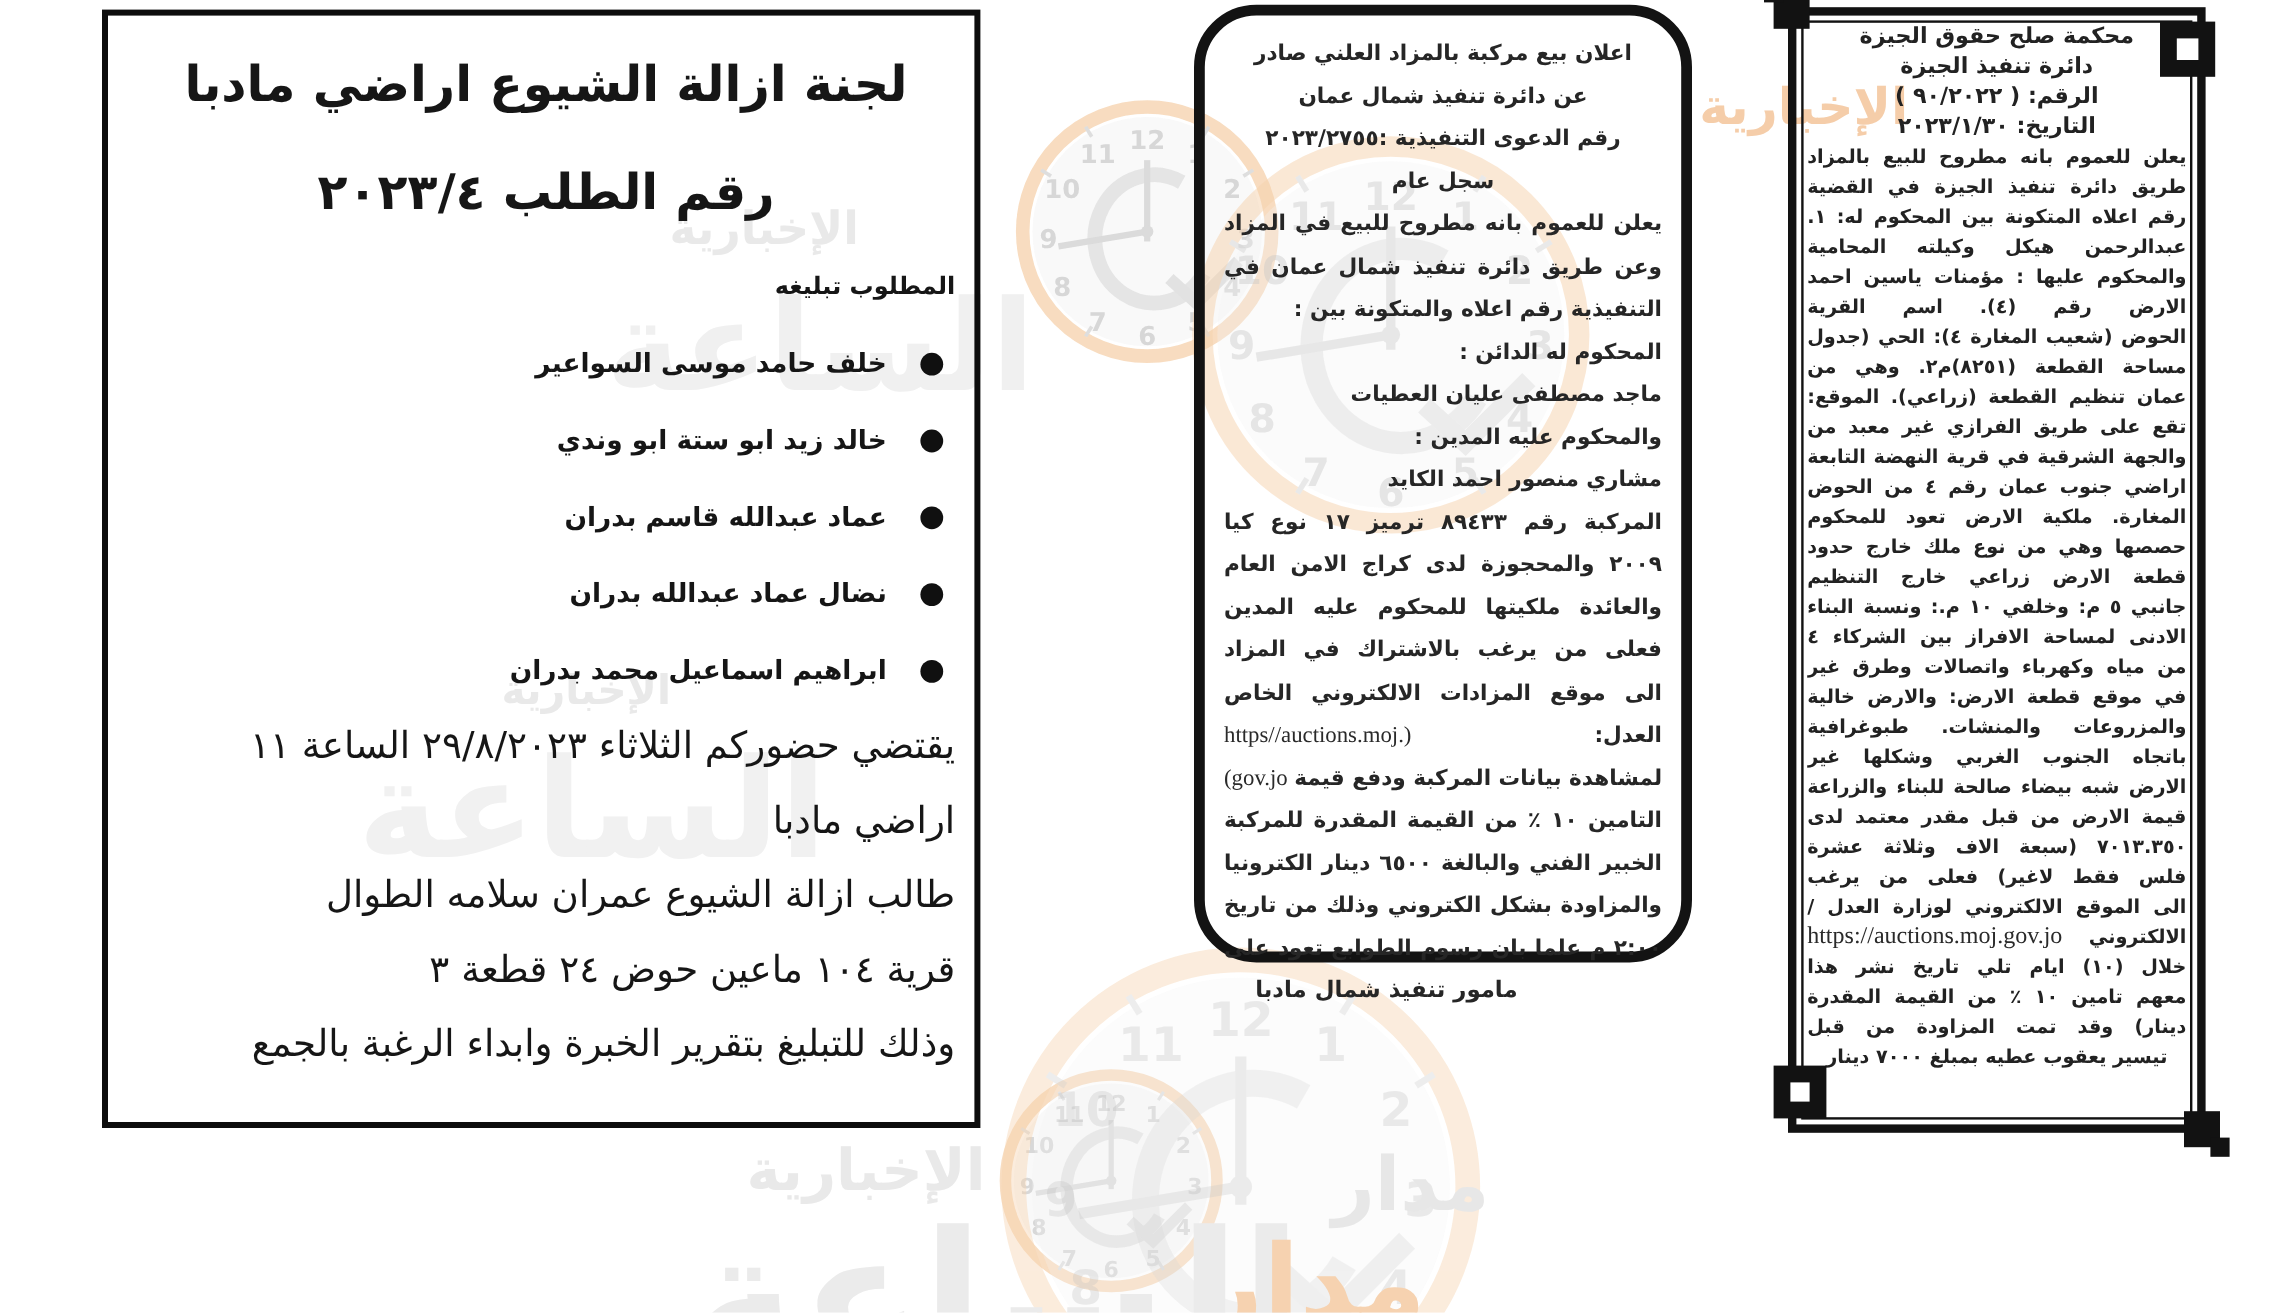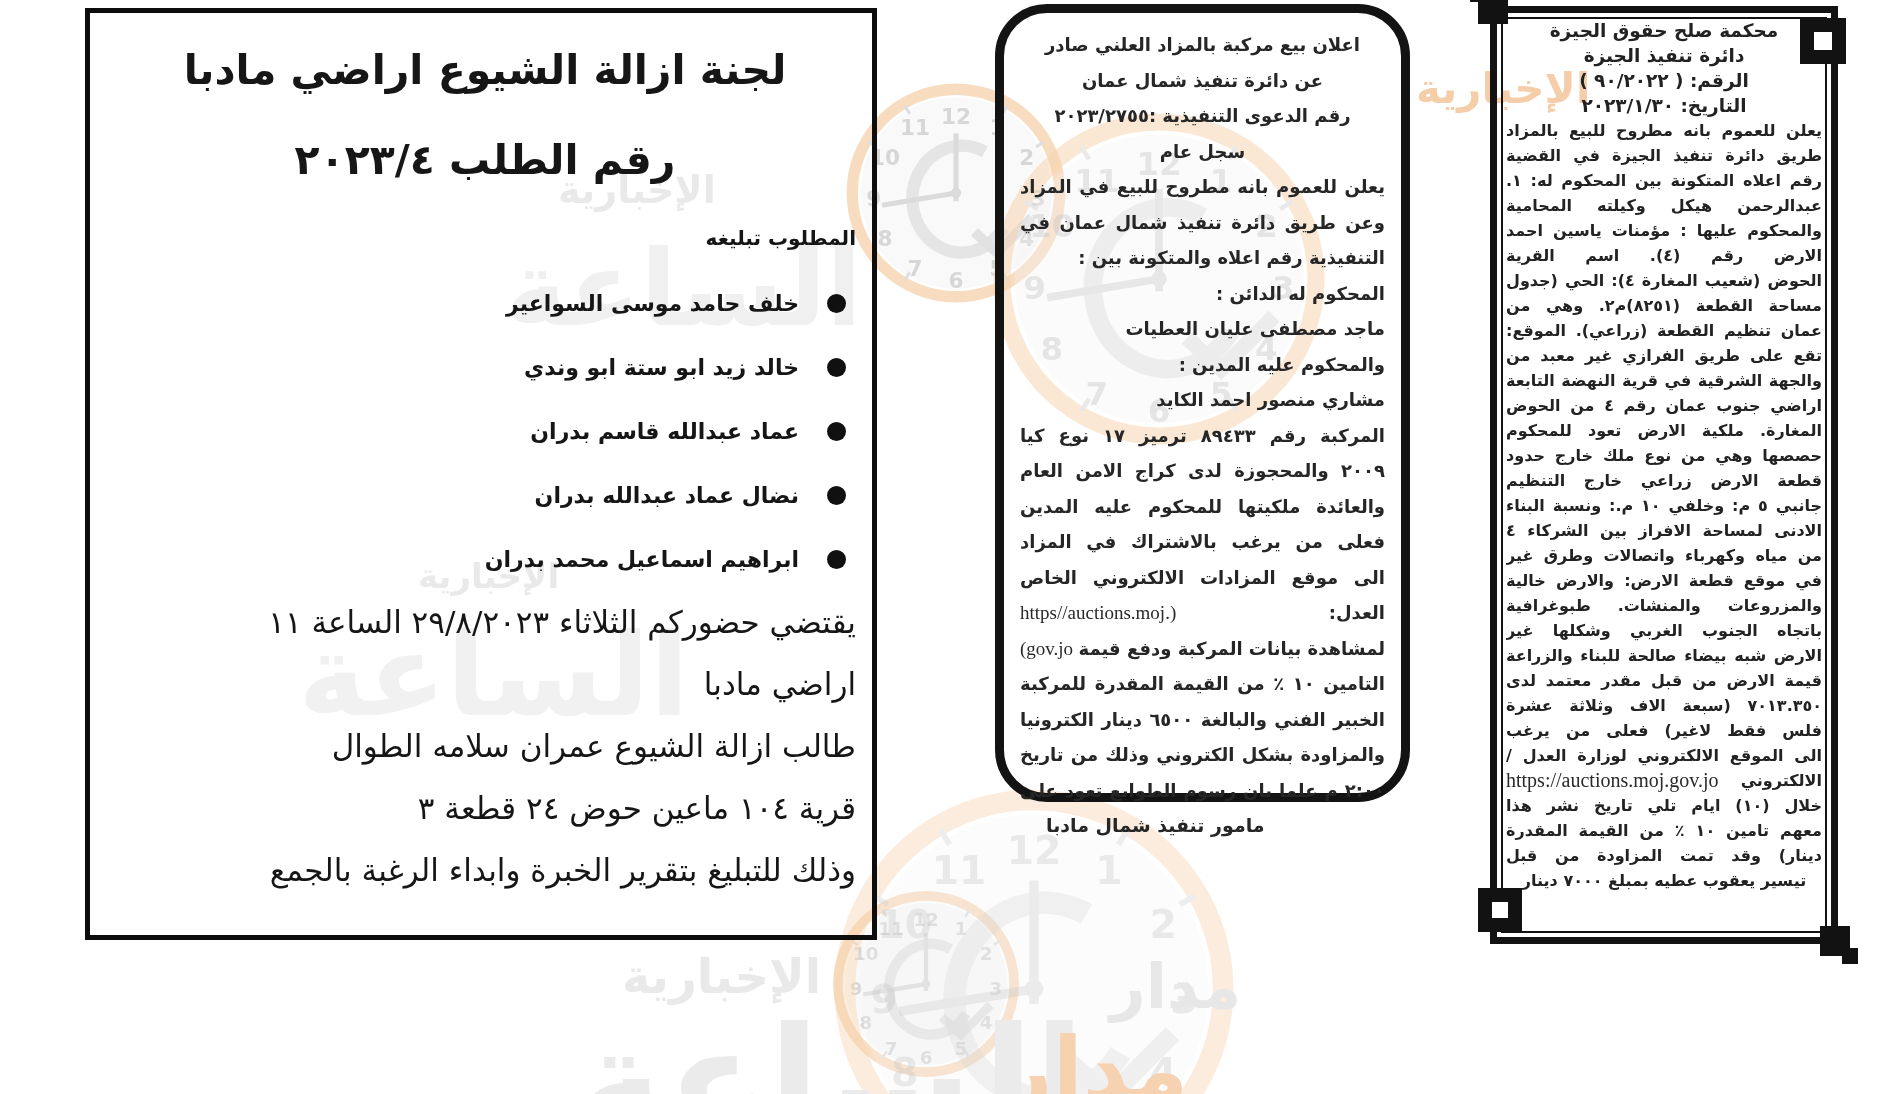--- a/index.html
+++ b/index.html
@@ -20,21 +20,21 @@
   .wm-madar-gray{left:1110px;top:950px;font-size:62px;color:#e7e7e7;}
   .wm-madar-orange{left:1002px;top:1018px;font-size:88px;color:#f6d2b0;}
   .wm-clock{position:absolute;}
   .wm-clock-a{left:843px;top:80px;width:226px;height:226px;opacity:.92;}
   .wm-clock-b{left:988px;top:108px;width:342px;height:342px;opacity:.6;}
   .wm-clock-c{left:830px;top:888px;width:192px;height:192px;opacity:.9;}
   .wm-clock-d{left:828px;top:783px;width:412px;height:412px;opacity:.5;}
   
   .notice{position:absolute;z-index:1;box-sizing:border-box;background:transparent;}
   
-  .left-box{left:85px;top:8px;width:792px;height:932px;border:5px solid #0d0d0d;padding:12px 12px 12px 20px;}
+  .left-box{left:85px;top:8px;width:732px;height:932px;border:5px solid #0d0d0d;padding:12px 12px 12px 20px;}
   .lcol{display:flex;flex-direction:column;height:100%;}
   .lrow{display:flex;align-items:center;white-space:nowrap;}
   .lrow-title{height:90px;justify-content:center;font-size:41px;font-weight:bold;}
   .lrow-head{height:66px;justify-content:flex-start;font-size:20px;font-weight:bold;padding-right:4px;}
   .lrow-name{height:64px;font-size:22px;font-weight:bold;padding-right:14px;}
   .lrow-foot{height:62px;font-size:31px;font-weight:normal;padding-right:4px;}
   .dot{width:19px;height:19px;border-radius:50%;background:#101010;margin-left:28px;flex:0 0 auto;}
   
   .mid-box{left:995px;top:4px;width:415px;height:798px;border:9px solid #131313;border-radius:52px;
            padding:14px 16px;font-size:18px;font-weight:bold;color:#262626;}

